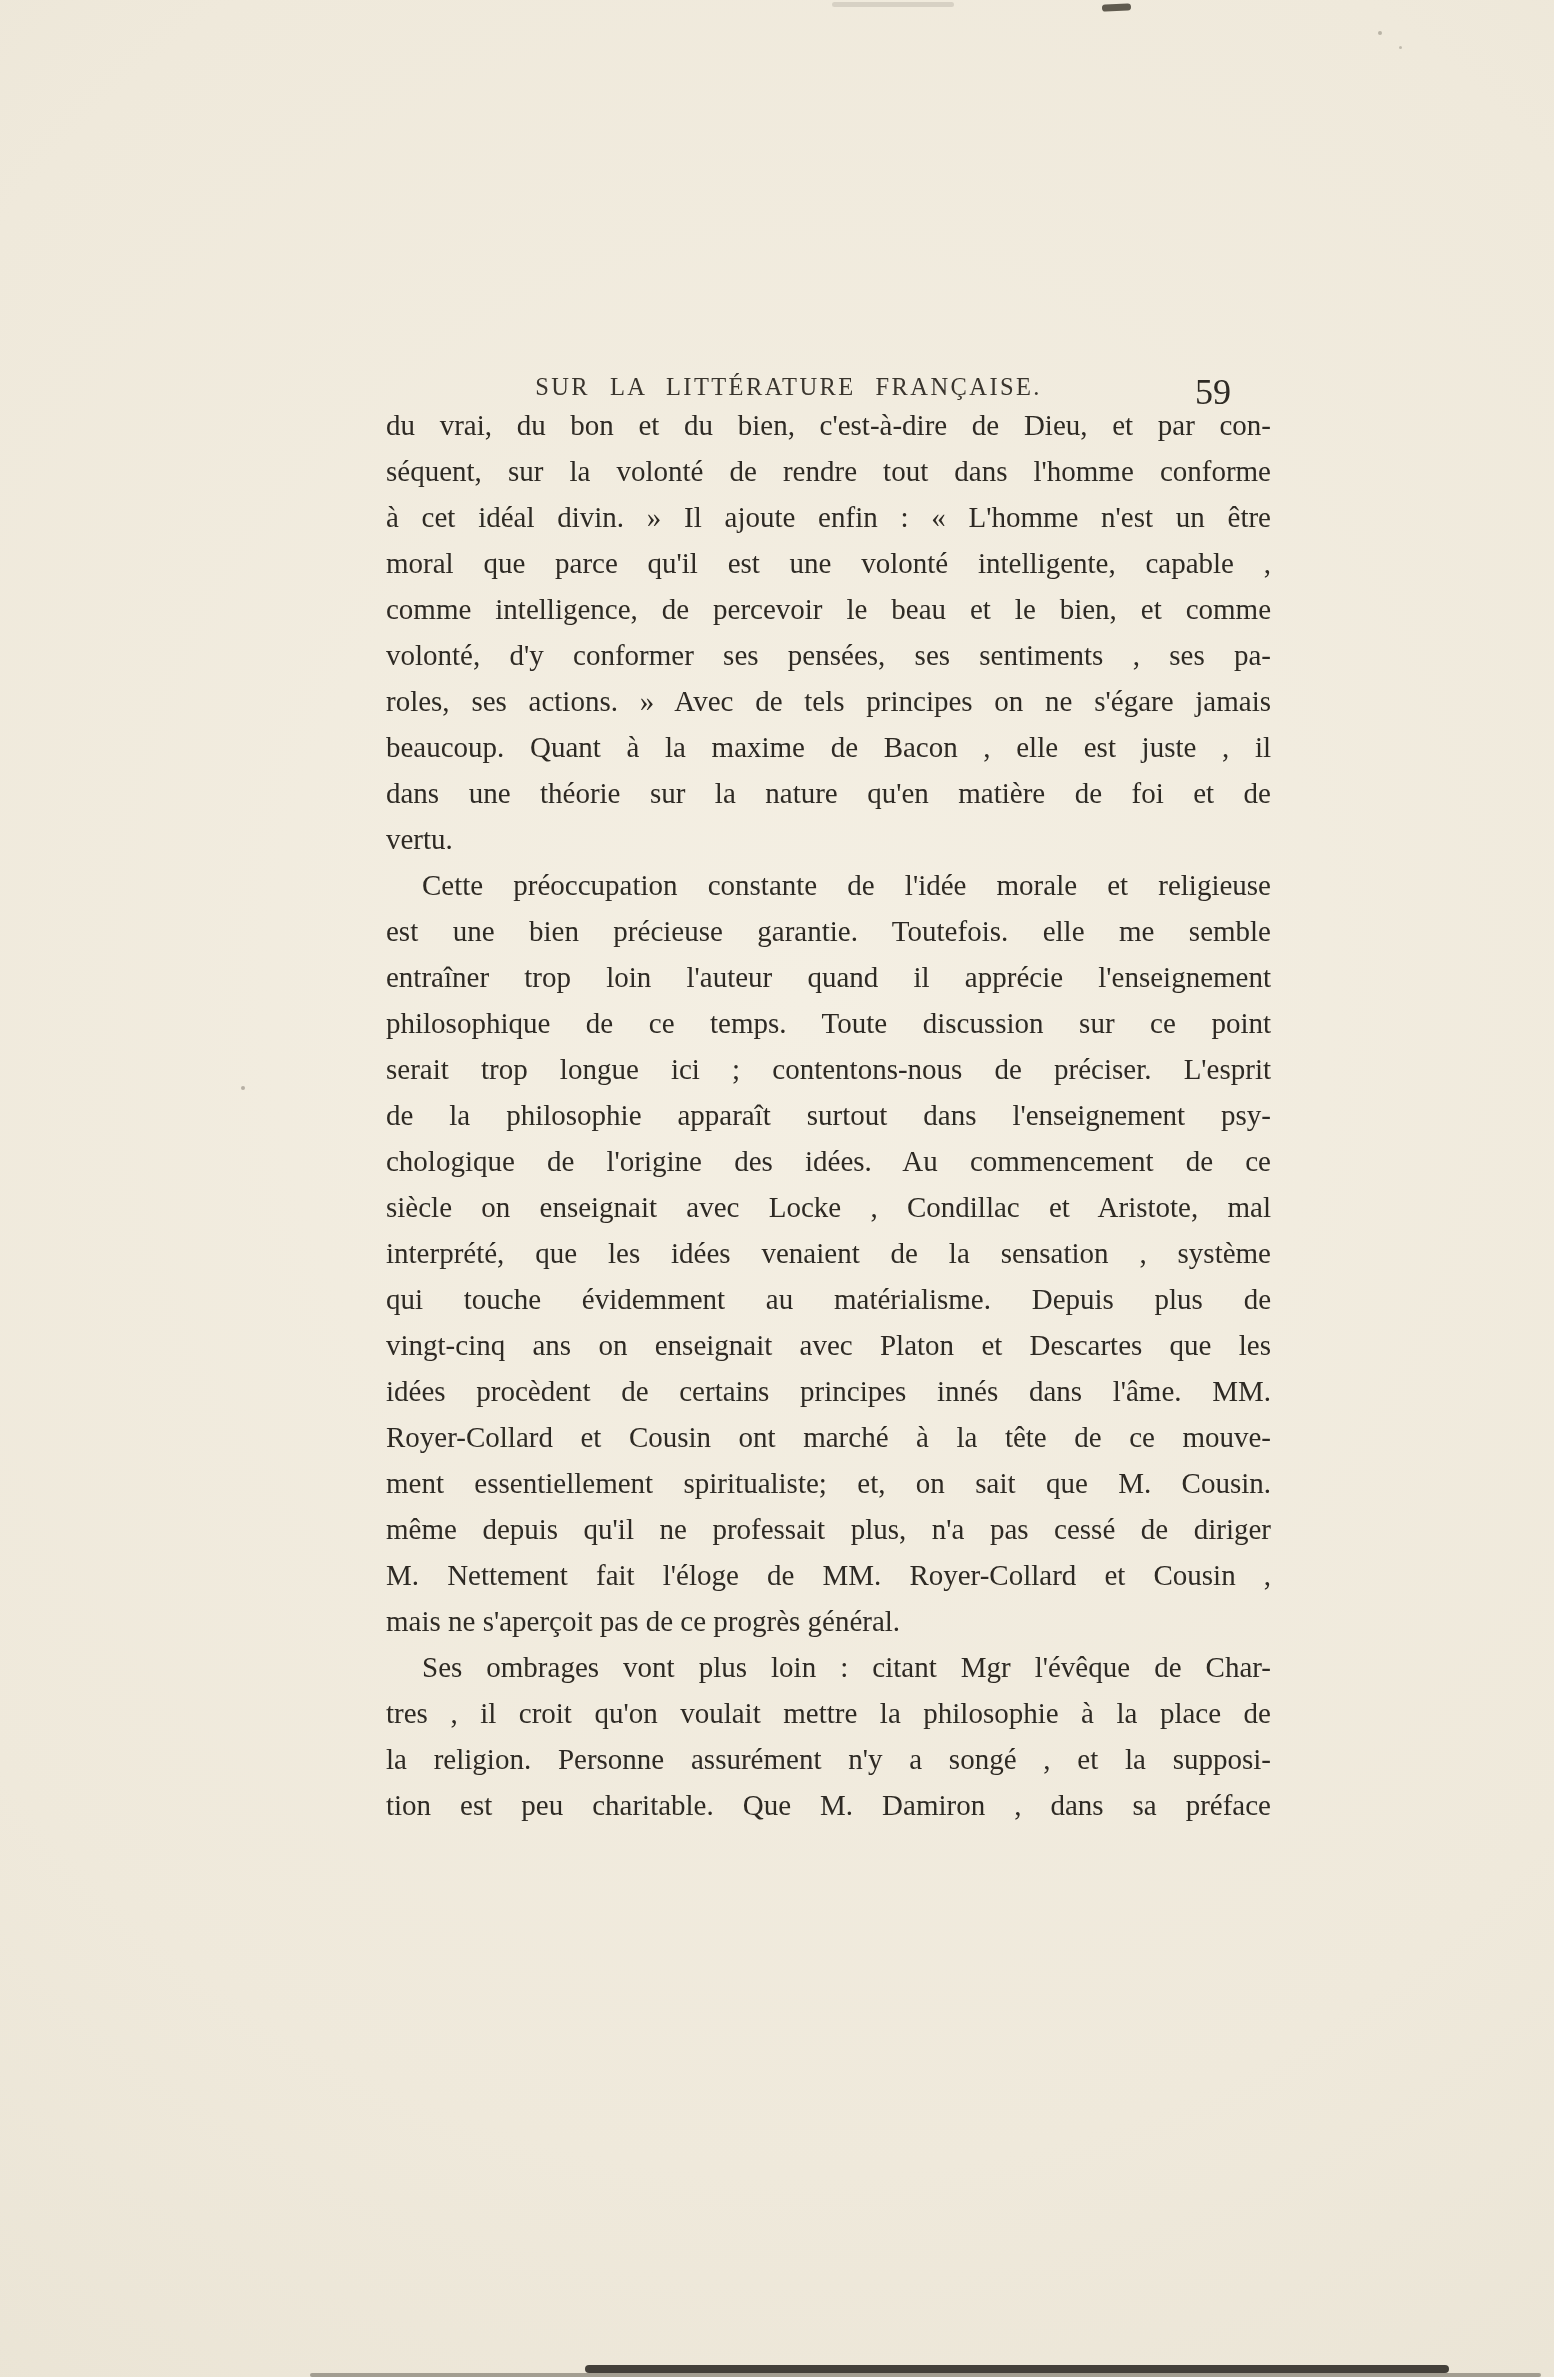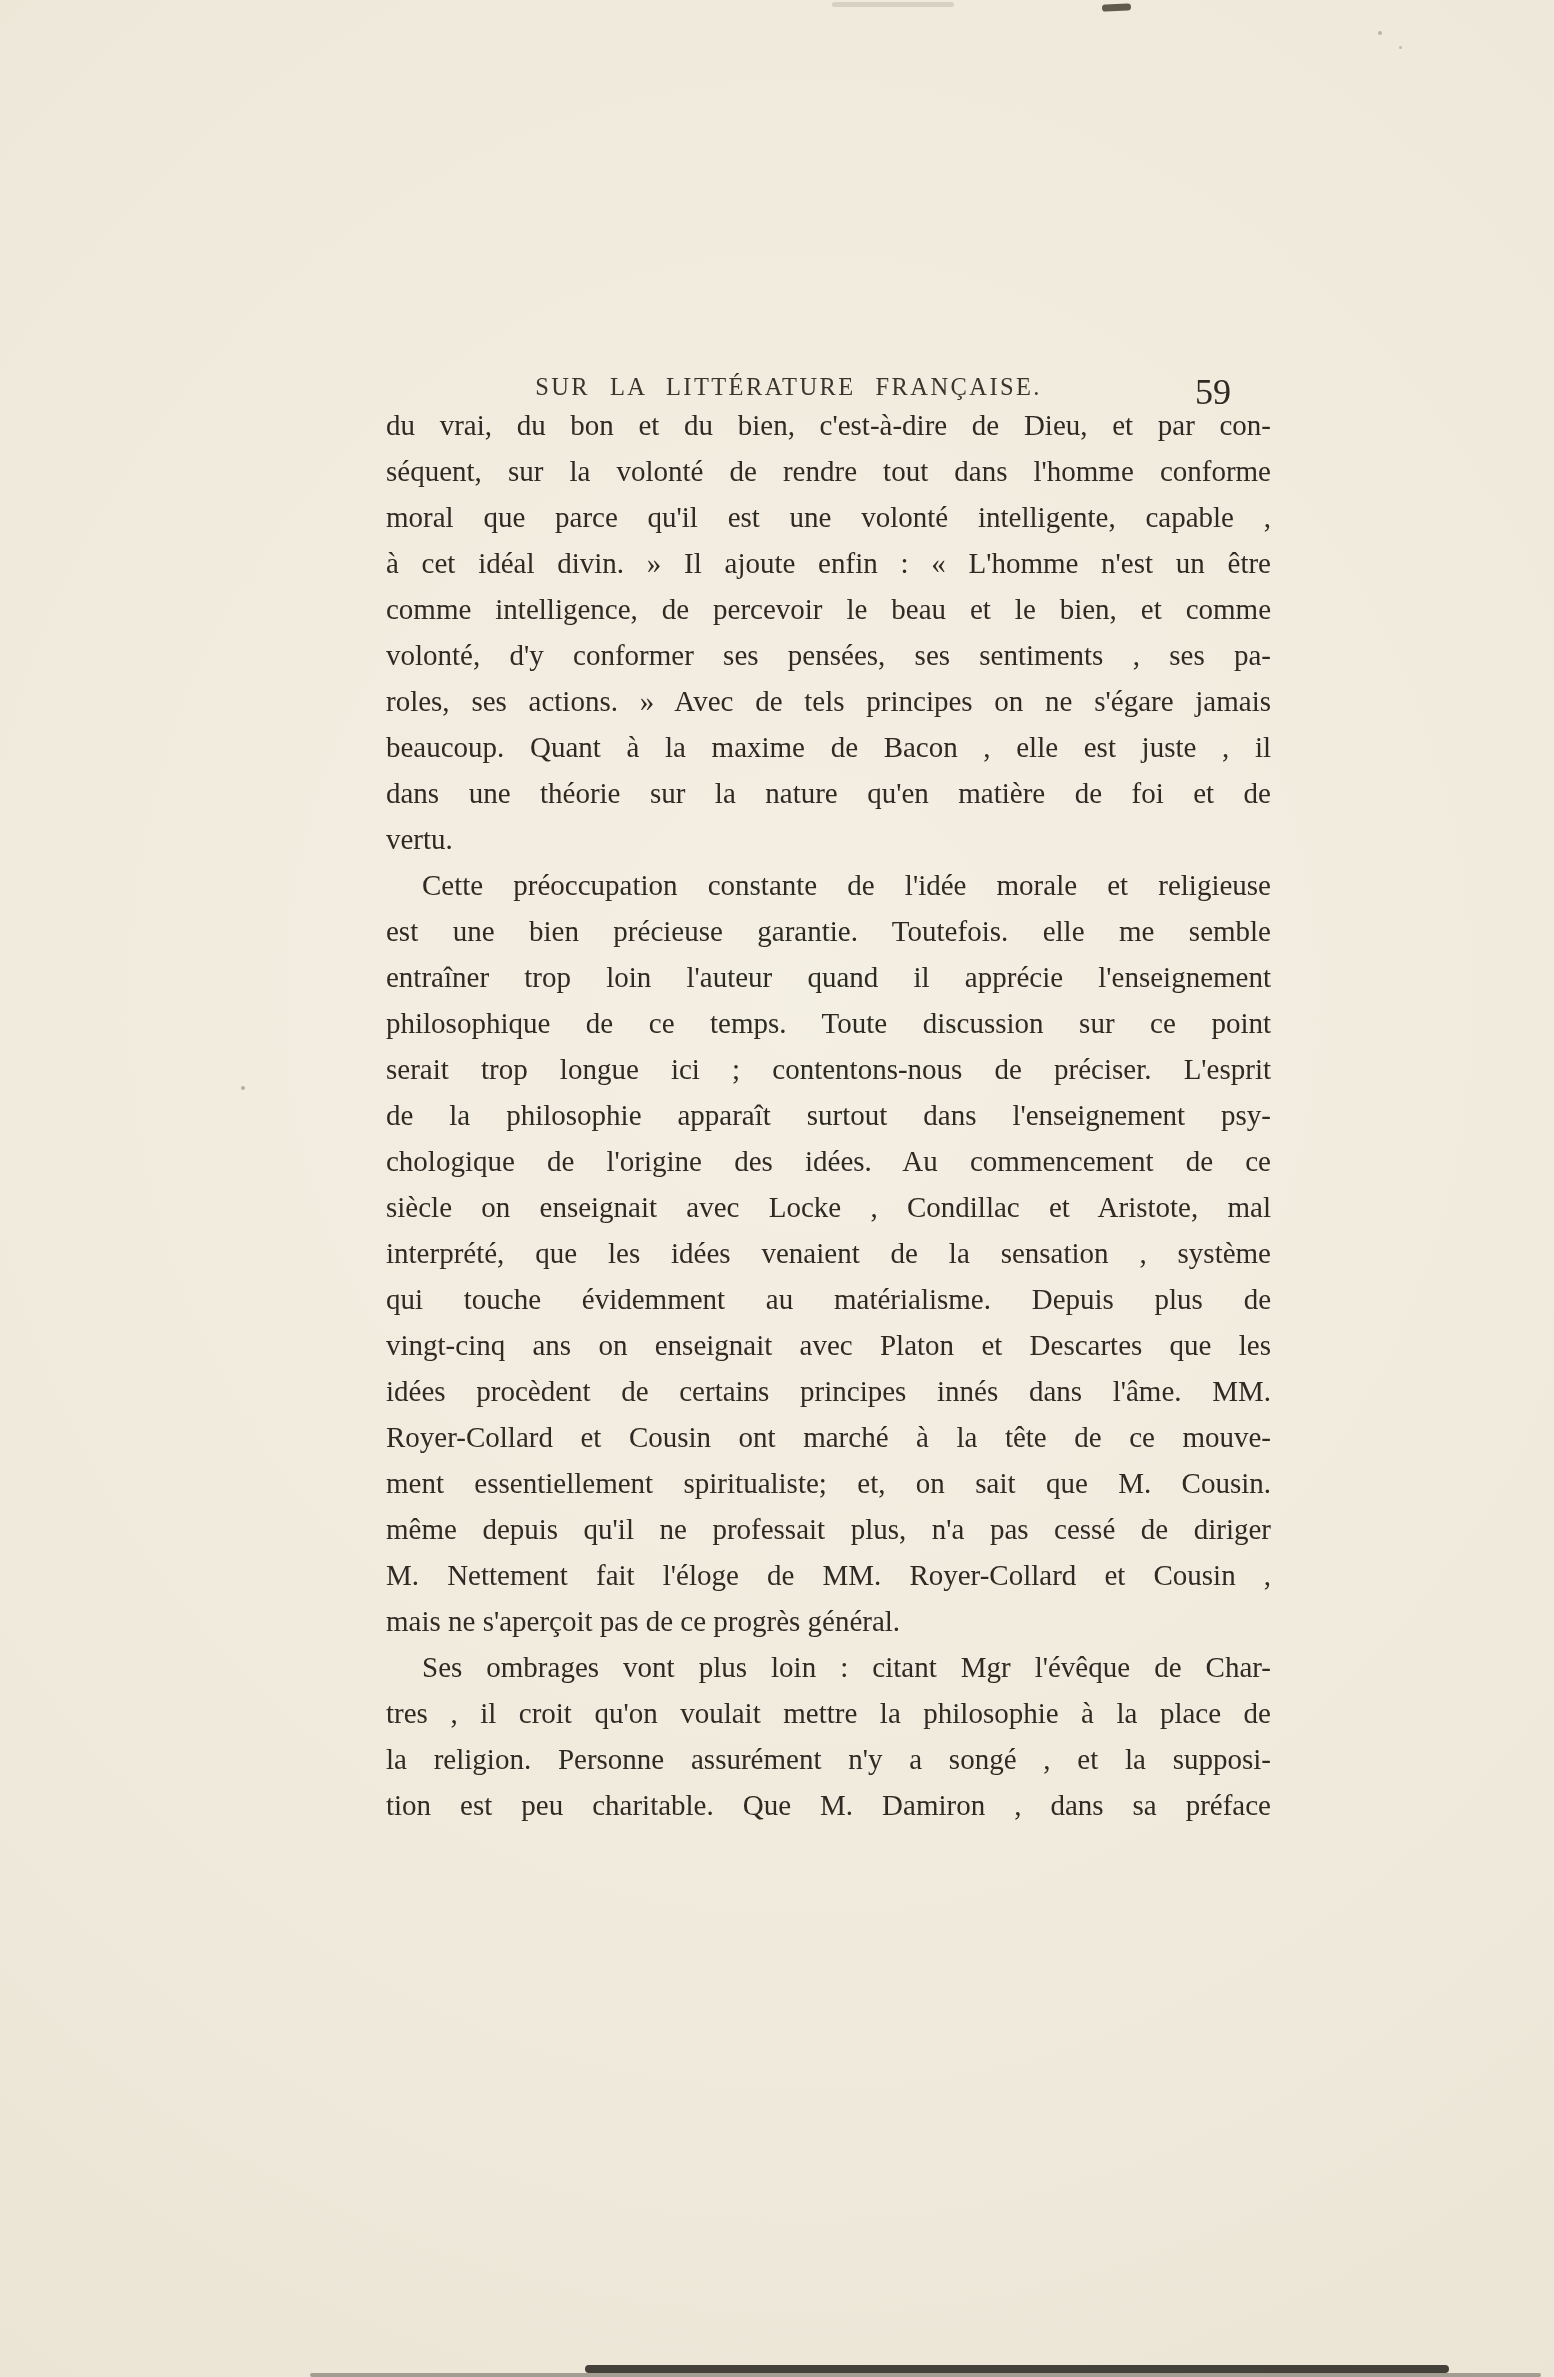--- a/index.html
+++ b/index.html
@@ -96,22 +96,22 @@
 
   <div class="header">
     <span class="running-title">SUR LA LITTÉRATURE FRANÇAISE.</span>
     <span class="page-number">59</span>
   </div>
 
   <div class="body-text" id="text-body">
       <p class="para">
         <span class="line first">du vrai, du bon et du bien, c'est-à-dire de Dieu, et par con-</span>
         <span class="line">séquent, sur la volonté de rendre tout dans l'homme conforme</span>
+        <span class="line">à cet idéal divin. » Il ajoute enfin : « L'homme n'est un être</span>
         <span class="line">moral que parce qu'il est une volonté intelligente, capable ,</span>
-        <span class="line">à cet idéal divin. » Il ajoute enfin : « L'homme n'est un être</span>
         <span class="line">comme intelligence, de percevoir le beau et le bien, et comme</span>
         <span class="line">volonté, d'y conformer ses pensées, ses sentiments , ses pa-</span>
         <span class="line">roles, ses actions. » Avec de tels principes on ne s'égare jamais</span>
         <span class="line">beaucoup. Quant à la maxime de Bacon , elle est juste , il</span>
         <span class="line">dans une théorie sur la nature qu'en matière de foi et de</span>
         <span class="line last">vertu.</span>
       </p>
       <p class="para indent">
         <span class="line first">Cette préoccupation constante de l'idée morale et religieuse</span>
         <span class="line">est une bien précieuse garantie. Toutefois. elle me semble</span>

